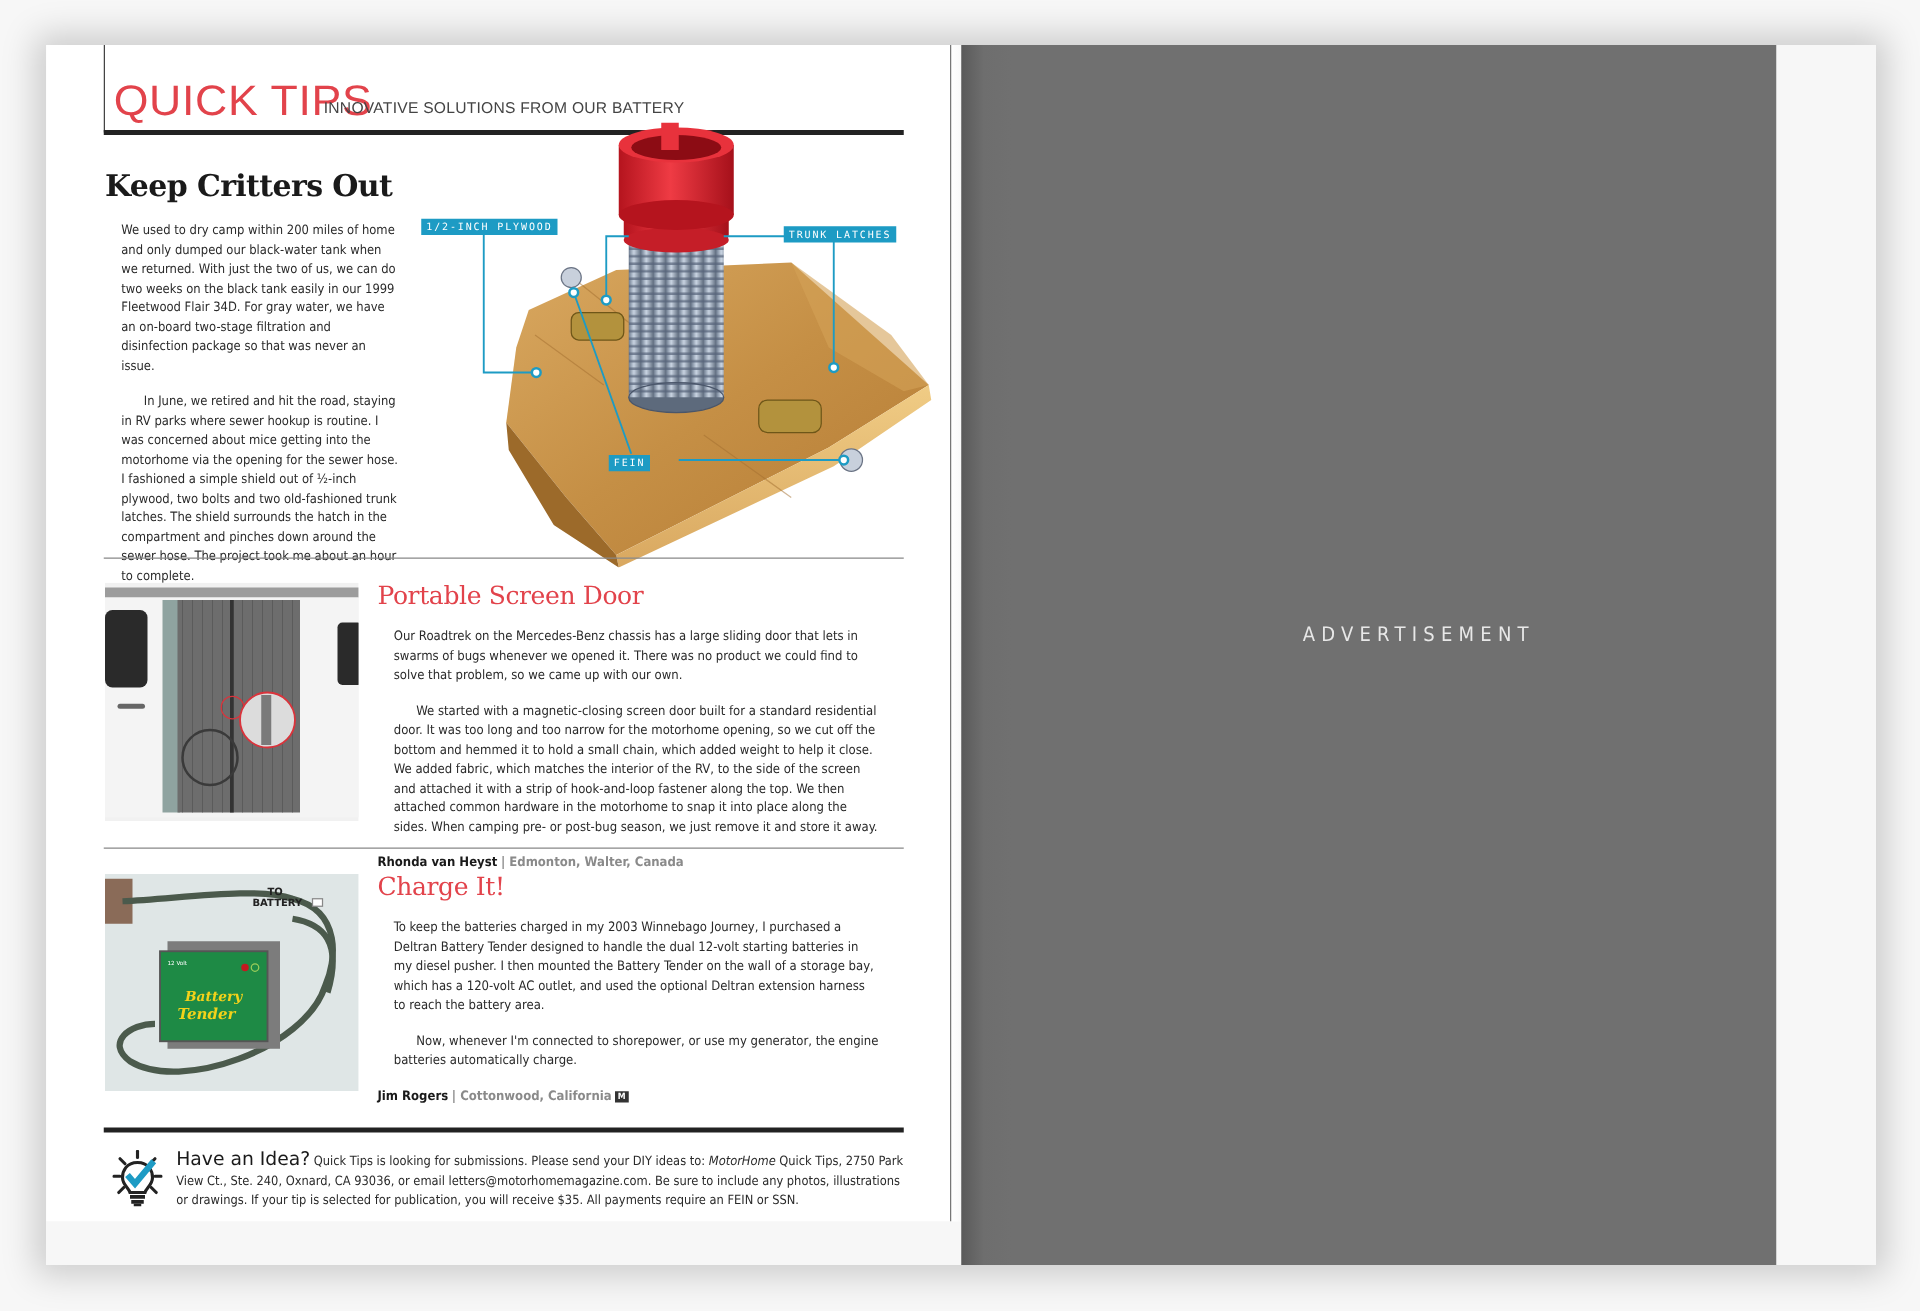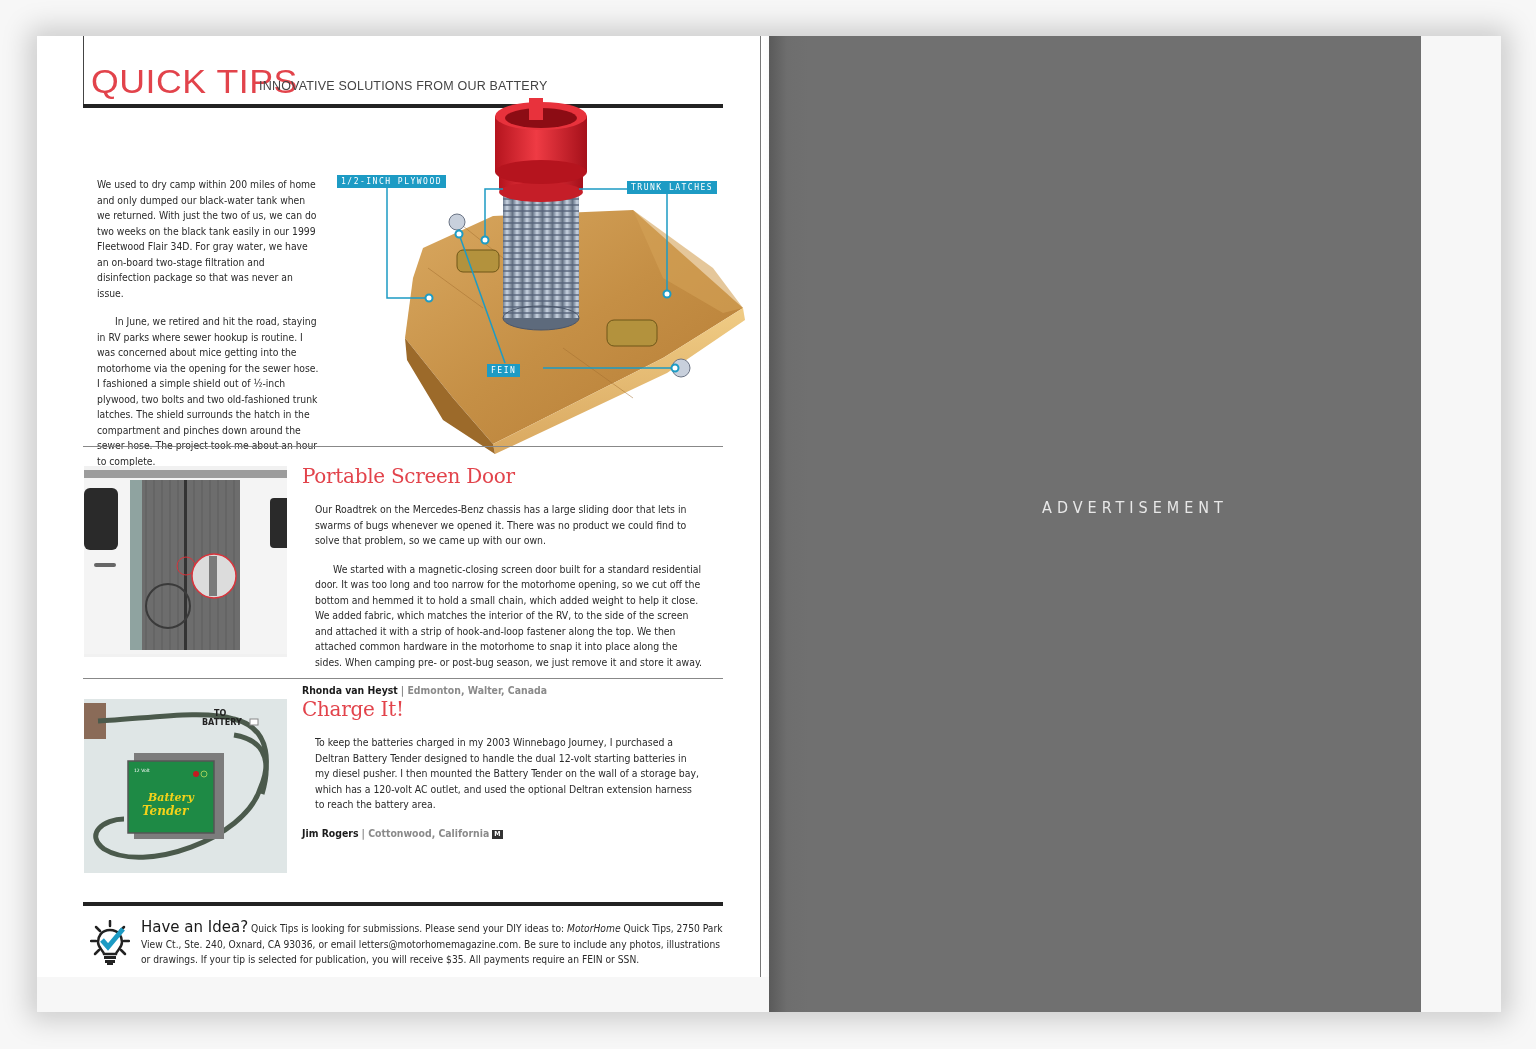--- a/index.html
+++ b/index.html
@@ -68,20 +68,21 @@
 <body>
 
 <div class="spread-shadow"></div>
 
 <div class="left-page">
   <div class="header-vline"></div>
   <div class="header-title">QUICK TIPS</div>
   <div class="header-sub">INNOVATIVE SOLUTIONS FROM OUR BATTERY</div>
   <div class="header-rule"></div>
 
+  <div class="h-keep">Keep Critters Out</div>
   <div class="body-text keep-body">
     <p>We used to dry camp within 200 miles of home and only dumped our black-water tank when we returned. With just the two of us, we can do two weeks on the black tank easily in our 1999 Fleetwood Flair 34D. For gray water, we have an on-board two-stage filtration and disinfection package so that was never an issue.</p>
     <p class="indent">In June, we retired and hit the road, staying in RV parks where sewer hookup is routine. I was concerned about mice getting into the motorhome via the opening for the sewer hose. I fashioned a simple shield out of ½-inch plywood, two bolts and two old-fashioned trunk latches. The shield surrounds the hatch in the compartment and pinches down around the sewer hose. The project took me about an hour to complete.</p>
     <div>
       <span class="byline">Walter A Baumgartner</span>
       <span class="byline"><span class="loc"> | </span><span class="loc">Boise, June</span></span>
     </div>
   </div>
 
   <svg class="illus-keep" viewBox="0 0 420 356">
@@ -214,20 +215,21 @@
       <text x="64" y="102" font-size="11" fill="#f3d21a" font-style="italic" font-family="DejaVu Serif, serif" font-weight="bold">Battery</text>
       <text x="58" y="116" font-size="12" fill="#f3d21a" font-style="italic" font-family="DejaVu Serif, serif" font-weight="bold">Tender</text>
       <text x="130" y="17" font-size="8" fill="#222" font-weight="bold" font-family="DejaVu Sans, sans-serif">TO</text>
       <text x="118" y="26" font-size="8" fill="#222" font-weight="bold" font-family="DejaVu Sans, sans-serif">BATTERY</text>
       <rect x="166" y="20" width="8" height="6" fill="#fff" stroke="#888"></rect>
     </svg>
   </div>
   <div class="h-red" style="left:265px;top:661px;">Charge It!</div>
   <div class="body-text charge-body">
     <p>To keep the batteries charged in my 2003 Winnebago Journey, I purchased a Deltran Battery Tender designed to handle the dual 12-volt starting batteries in my diesel pusher. I then mounted the Battery Tender on the wall of a storage bay, which has a 120-volt AC outlet, and used the optional Deltran extension harness to reach the battery area.</p>
+    <p class="indent">Now, whenever I'm connected to shorepower, or use my generator, the engine batteries automatically charge.</p>
     <div>
       <span class="byline">Jim Rogers</span>
       <span class="byline"><span class="loc"> | </span><span class="loc">Cottonwood, California</span></span><span class="m-badge">M</span>
     </div>
   </div>
 
   <div class="bottom-rule"></div>
 
   <svg class="idea-icon" viewBox="0 0 40 46">
     <g stroke="#222" stroke-width="2.5" stroke-linecap="round">

